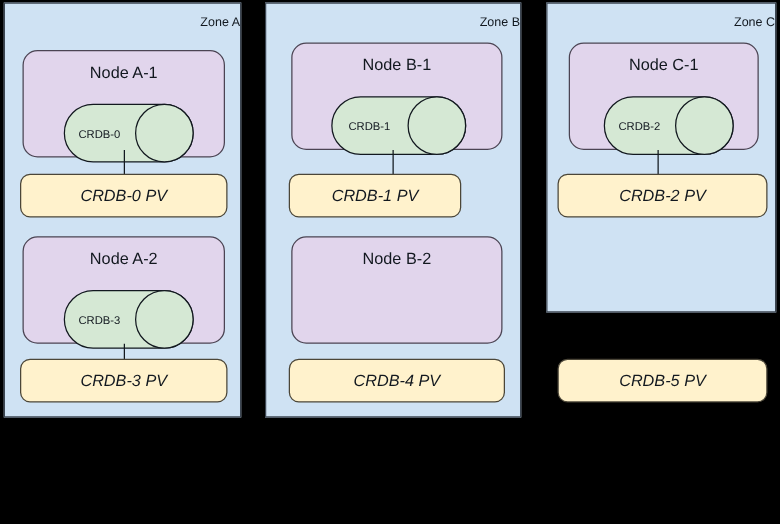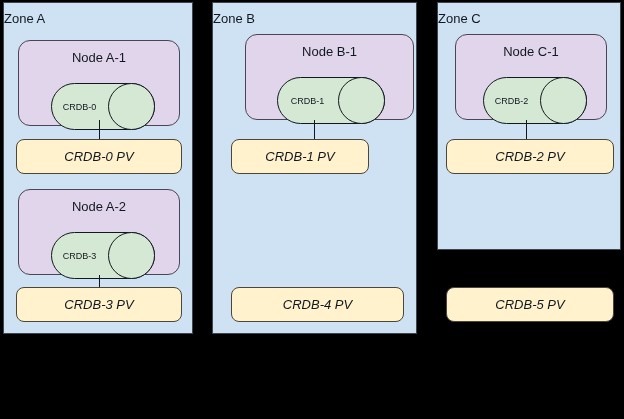--- a/index.html
+++ b/index.html
@@ -25,22 +25,22 @@
     position: absolute;
     background: #cfe2f3;
     border: 1px solid #3c4652;
     box-sizing: border-box;
   }
   .zone-title {
     position: absolute;
     left: 0;
     right: 0;
     top: 8px;
-    text-align: left;
-    font-size: 13px;
+    text-align: right;
+    font-size: 10px;
     color: #12181f;
     line-height: 16px;
   }
 
   
   .node {
     position: absolute;
     background: #e1d5ec;
     border: 1px solid #4b4453;
     border-radius: 12px;
@@ -142,36 +142,39 @@
     <div class="connector" style="left:95px; top:272px; height:21px;"></div>
 
     <div class="pv" style="left:12px; top:284px; width:166px; height:35px;">
       <span class="pv-label">CRDB-3 PV</span>
     </div>
   </div>
 
   <div class="zone" style="left:212px; top:2px; width:205px; height:332px;">
     <div class="zone-title">Zone B</div>
 
-    <div class="node" style="left:32px; top:31px; width:169px; height:86px;">
+    <div class="node" style="left:20px; top:31px; width:169px; height:86px;">
       <div class="node-title">Node B-1</div>
       <div class="cyl" style="left:31px; top:42px; width:108px; height:47px;">
         <svg viewBox="0 0 108 47" preserveAspectRatio="none">
           <path d="M 23.5 0.5 L 84.5 0.5 A 23 23 0 0 1 84.5 46.5 L 23.5 46.5 A 23 23 0 0 1 23.5 0.5 Z" fill="#d5e8d4" stroke="#12181f" stroke-width="1"></path>
           <ellipse cx="84.5" cy="23.5" rx="23" ry="23" fill="#d5e8d4" stroke="#12181f" stroke-width="1"></ellipse>
         </svg>
         <div class="cyl-label" style="width:61px;">CRDB-1</div>
       </div>
     </div>
     <div class="connector" style="left:101px; top:117px; height:21px;"></div>
 
     <div class="pv" style="left:18px; top:136px; width:138px; height:35px;">
       <span class="pv-label">CRDB-1 PV</span>
     </div>
 
+    <div class="node" style="left:20px; top:186px; width:169px; height:86px;">
+      <div class="node-title">Node B-2</div>
+    </div>
 
     <div class="pv" style="left:18px; top:284px; width:173px; height:35px;">
       <span class="pv-label">CRDB-4 PV</span>
     </div>
   </div>
 
   <div class="zone" style="left:437px; top:2px; width:184px; height:248px;">
     <div class="zone-title">Zone C</div>
 
     <div class="node" style="left:17px; top:31px; width:152px; height:86px;">

